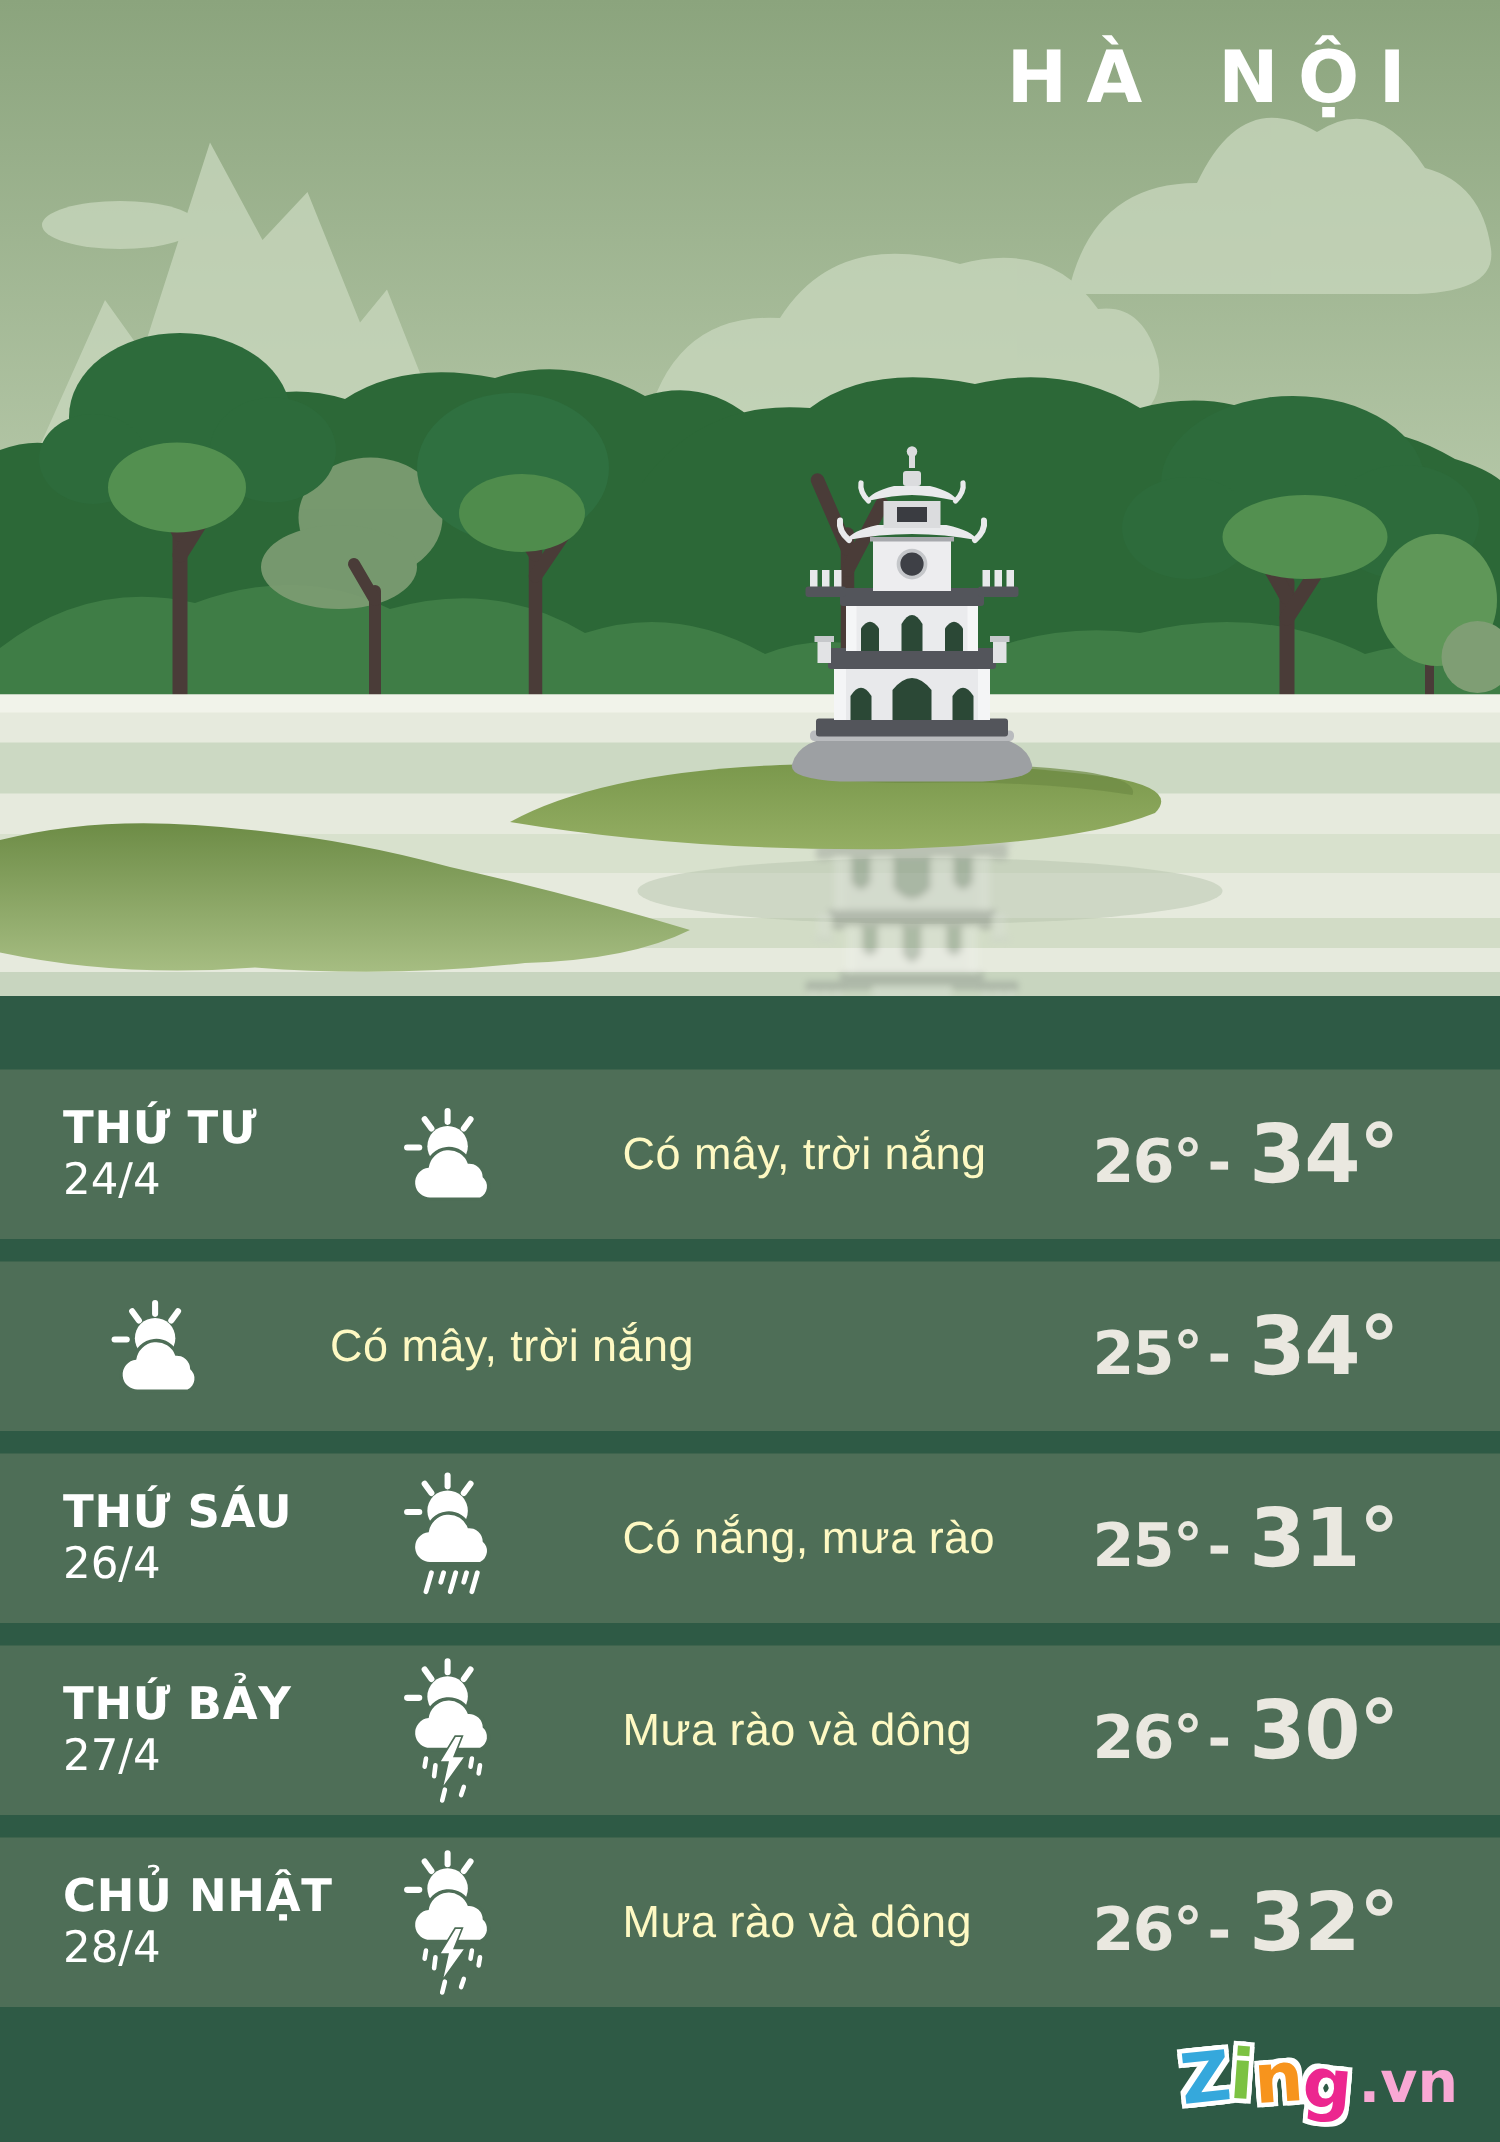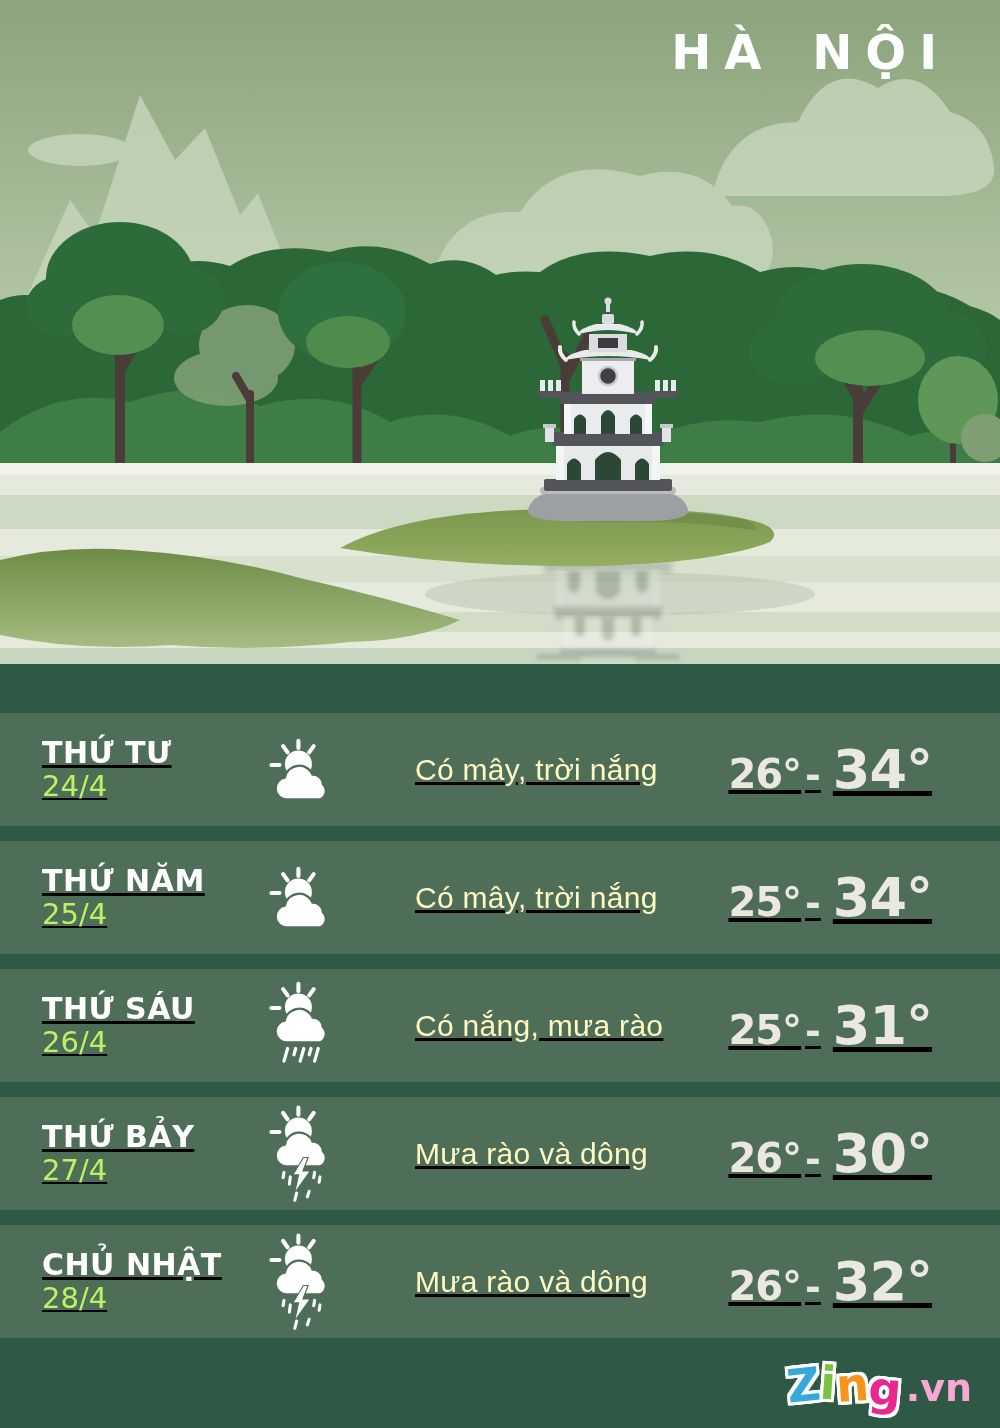--- a/index.html
+++ b/index.html
@@ -5,26 +5,26 @@
   html,body{margin:0;padding:0;}
   .poster{position:relative;width:1000px;height:1428px;background:#2e5a45;overflow:hidden;
           font-family:"Liberation Sans",sans-serif;}
   .scene{position:relative;width:1000px;height:664px;}
   .scene svg{display:block;}
   .city-title{position:absolute;top:24px;right:50px;color:#ffffff;
     font-family:"DejaVu Sans",sans-serif;font-weight:bold;font-size:48px;
     letter-spacing:13px;word-spacing:8px;}
   .rows{margin-top:49px;}
   .row{height:113px;background:#4e6e57;display:flex;align-items:center;
-       padding:0 0 0 42px;box-sizing:border-box;margin-bottom:15px;text-decoration:underline;}
+       padding:0 0 0 42px;box-sizing:border-box;margin-bottom:15px;}
   .row:last-child{margin-bottom:0;}
   .day-col{width:195px;display:flex;flex-direction:column;justify-content:center;}
   .day-name{color:#ffffff;font-family:"DejaVu Sans",sans-serif;font-weight:bold;
     font-size:30px;line-height:1.12;letter-spacing:0.5px;}
-  .day-date{color:#bef264;font-family:"DejaVu Sans",sans-serif;font-size:29px;line-height:1.15;}
+  .day-date{color:#ffffff;font-family:"DejaVu Sans",sans-serif;font-size:29px;line-height:1.15;}
   .icon-col{width:130px;display:flex;align-items:center;justify-content:center;}
   .cond{flex:1;padding-left:48px;color:#fef9c3;font-size:30px;letter-spacing:0.3px;}
   .temp{display:flex;align-items:baseline;padding-right:68px;
     font-family:"DejaVu Sans",sans-serif;font-weight:bold;color:#eae8e0;}
   .temp .low{font-size:40px;letter-spacing:-1px;}
   .temp .dash{font-size:38px;margin:0 12px 0 4px;}
   .temp .high{font-size:54px;letter-spacing:-1px;}
   .footer{position:relative;height:90px;}
   .zing-logo{position:absolute;right:28px;bottom:18px;display:flex;align-items:baseline;
     font-family:"DejaVu Sans",sans-serif;font-weight:bold;}
@@ -231,24 +231,20 @@
       </div>
       <div class="cond">Có mây, trời nắng</div>
       <div class="temp">
         <span class="low">26°</span>
         <span class="dash">-</span>
         <span class="high">34°</span>
       </div>
     </div>
 
     <div class="row">
-      <div class="day-col">
-        <div class="day-name">THỨ NĂM</div>
-        <div class="day-date">25/4</div>
-      </div>
       <div class="icon-col">
         <svg class="wicon" viewBox="0 0 100 72" width="90" height="65">
           <g stroke="#fff" stroke-width="4.5" stroke-linecap="round">
             <line x1="46" y1="4" x2="46" y2="12"></line>
               <line x1="63" y1="10" x2="58" y2="17"></line>
             <line x1="29" y1="10" x2="34" y2="17"></line>
               <line x1="16" y1="31" x2="25" y2="31"></line>
             <line x1="29" y1="51" x2="34" y2="45"></line>
           </g>
           <circle cx="46" cy="30" r="15" fill="#fff"></circle>

